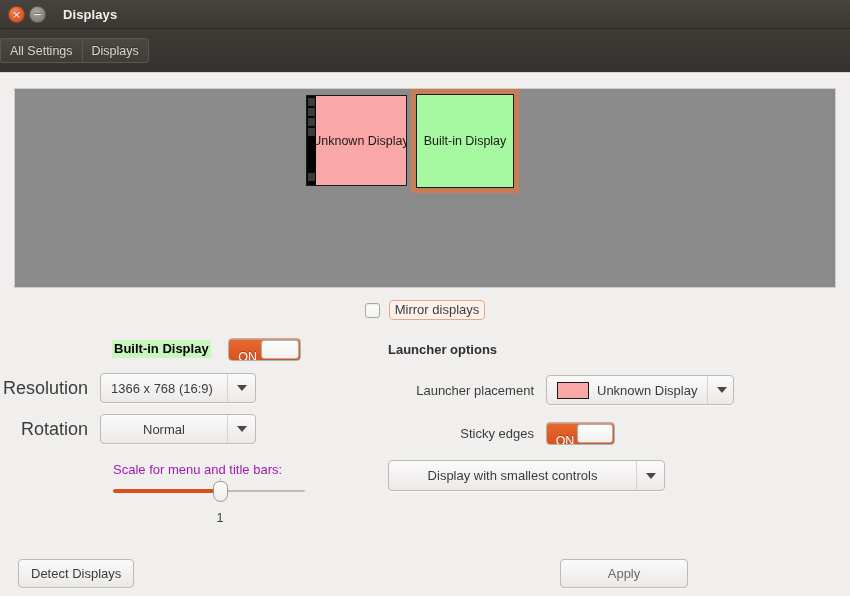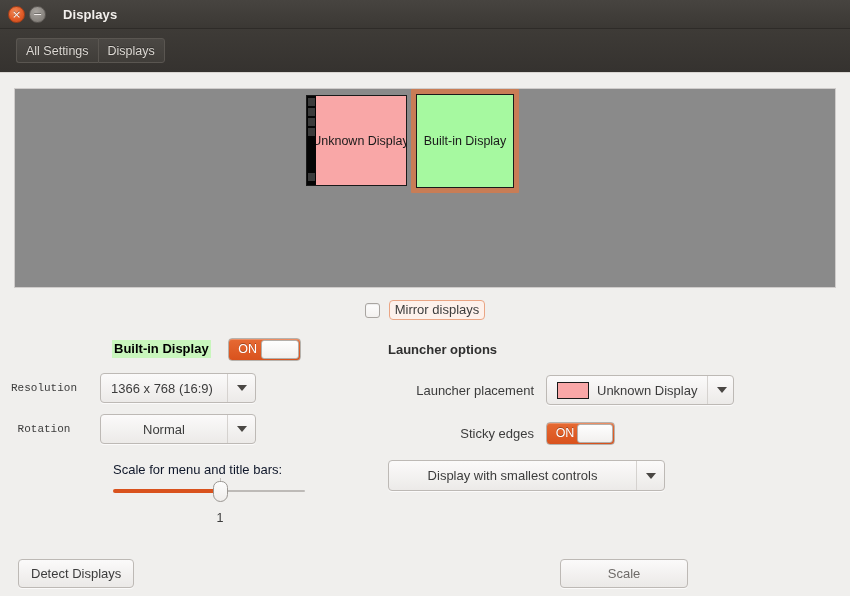--- a/index.html
+++ b/index.html
@@ -56,21 +56,20 @@
     margin-left: 13px;
     letter-spacing: .1px;
   }
 
   
   .toolbar {
     height: 44px;
     background: linear-gradient(to bottom, #3e3b37 0%, #35322f 100%);
     display: flex;
     align-items: center;
-    padding-left: 16px;
     border-bottom: 1px solid #d9d6d2;
   }
   .btn-group { display: flex; }
   .tb-btn {
     height: 25px;
     padding: 0 9px;
     background: linear-gradient(to bottom, #4b4844 0%, #403d39 100%);
     border: 1px solid #5a5651;
     color: #dcd8d3;
     font-size: 12.5px;
@@ -214,21 +213,21 @@
     border: 1px solid #b6b2ad;
     background: linear-gradient(to bottom, #e66a33 0%, #d9521d 100%);
     position: relative;
     cursor: pointer;
     overflow: hidden;
     box-shadow: inset 0 1px 0 rgba(255,255,255,.25);
     flex: 0 0 auto;
   }
   .toggle .on-text {
     position: absolute;
-    left: 0; top: 0;
+    left: 0; top: 8px;
     width: 38px; height: 100%;
     display: flex; align-items: center; justify-content: center;
     color: #fff;
     font-size: 12.5px;
     text-shadow: 0 -1px 0 rgba(0,0,0,.3);
   }
   .toggle .knob {
     position: absolute;
     right: 1px; top: 1px;
     width: 38px; height: 19px;
@@ -241,25 +240,24 @@
   .toggle.small .knob { width: 36px; }
 
   .field-row {
     display: flex;
     align-items: center;
     margin-top: 11px;
     height: 30px;
   }
   .field-label {
     width: 100px;
-    text-align: center;
+    text-align: right;
     padding-right: 12px;
-    font-size: 11px;
-    color: #3c3c3c;
-    font-family: Liberation Mono, monospace;
+    font-size: 18px;
+    color: #3c3c3c;
   }
   .combo {
     height: 30px;
     background: linear-gradient(to bottom, #fbfafa 0%, #eceae8 100%);
     border: 1px solid #bdb9b5;
     border-radius: 4px;
     display: flex;
     align-items: center;
     cursor: pointer;
     box-shadow: 0 1px 0 rgba(255,255,255,.7);
@@ -296,21 +294,21 @@
     width: 32px; height: 17px;
     background: #f9a7a7;
     border: 1px solid #1a1a1a;
     flex: 0 0 auto;
   }
 
   .scale-caption {
     margin-top: 18px;
     padding-left: 113px;
     font-size: 13px;
-    color: #0f172a;
+    color: #a21caf;
   }
   .slider-wrap {
     position: relative;
     margin-top: 12px;
     padding-left: 113px;
     height: 34px;
   }
   .slider-track {
     position: relative;
     width: 192px;
@@ -534,14 +532,14 @@
     <div class="combo-text">Display with smallest controls</div>
     <div class="combo-arrowbox">
         <div class="arrow-down"></div>
       </div>
   </div>
 
 </div>
 
 <div class="bottom-bar">
   <div class="btn">Detect Displays</div>
-  <div class="btn btn-apply">Scale</div>
+  <div class="btn btn-apply">Apply</div>
 </div>
 
 </body></html>

